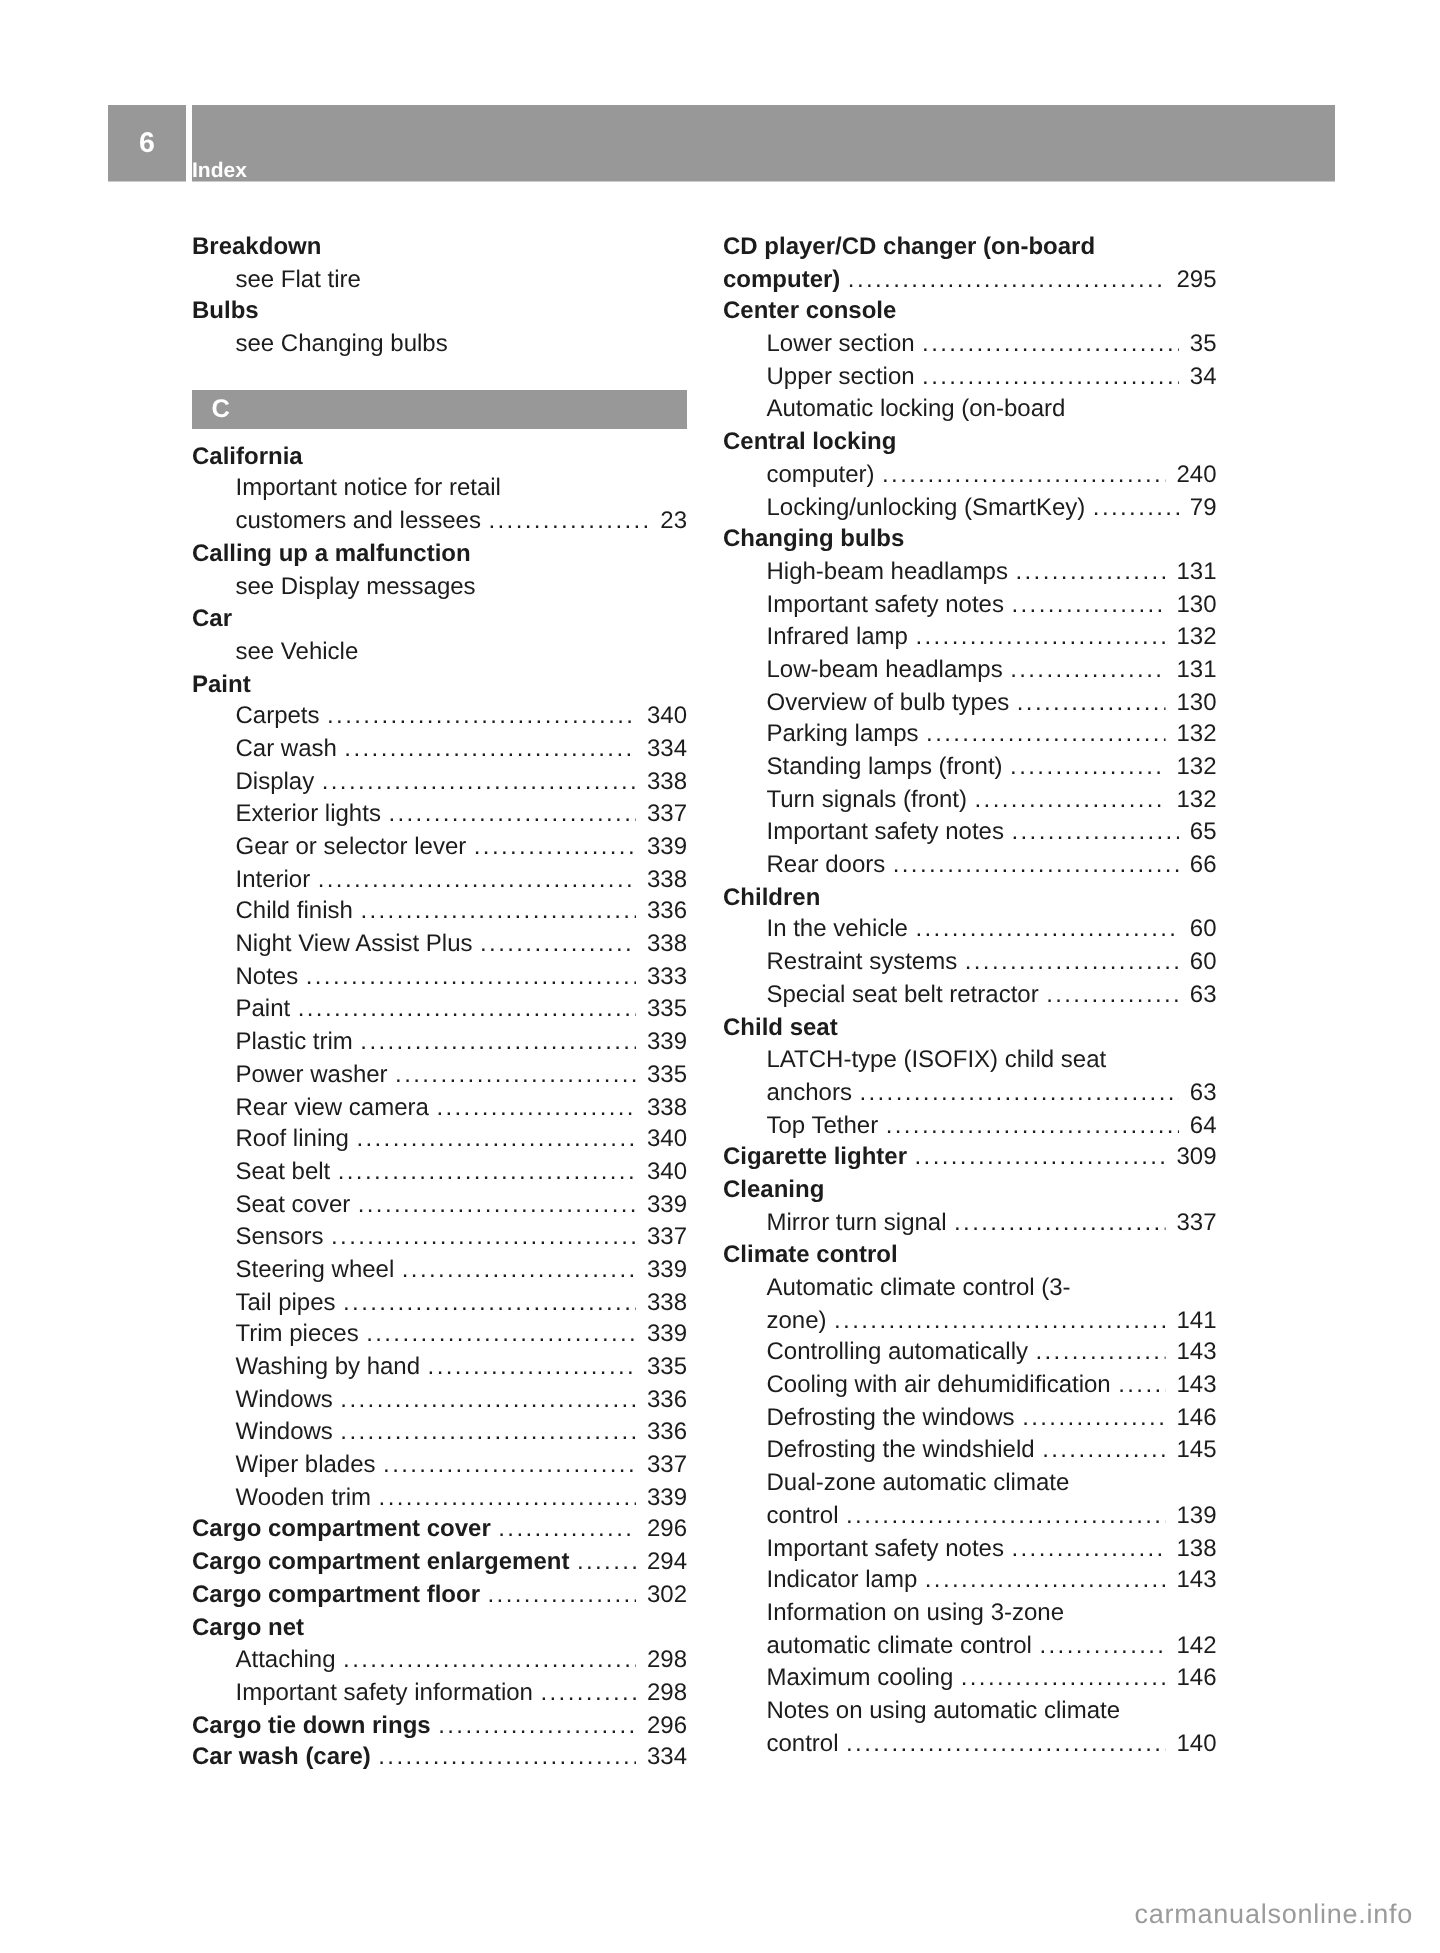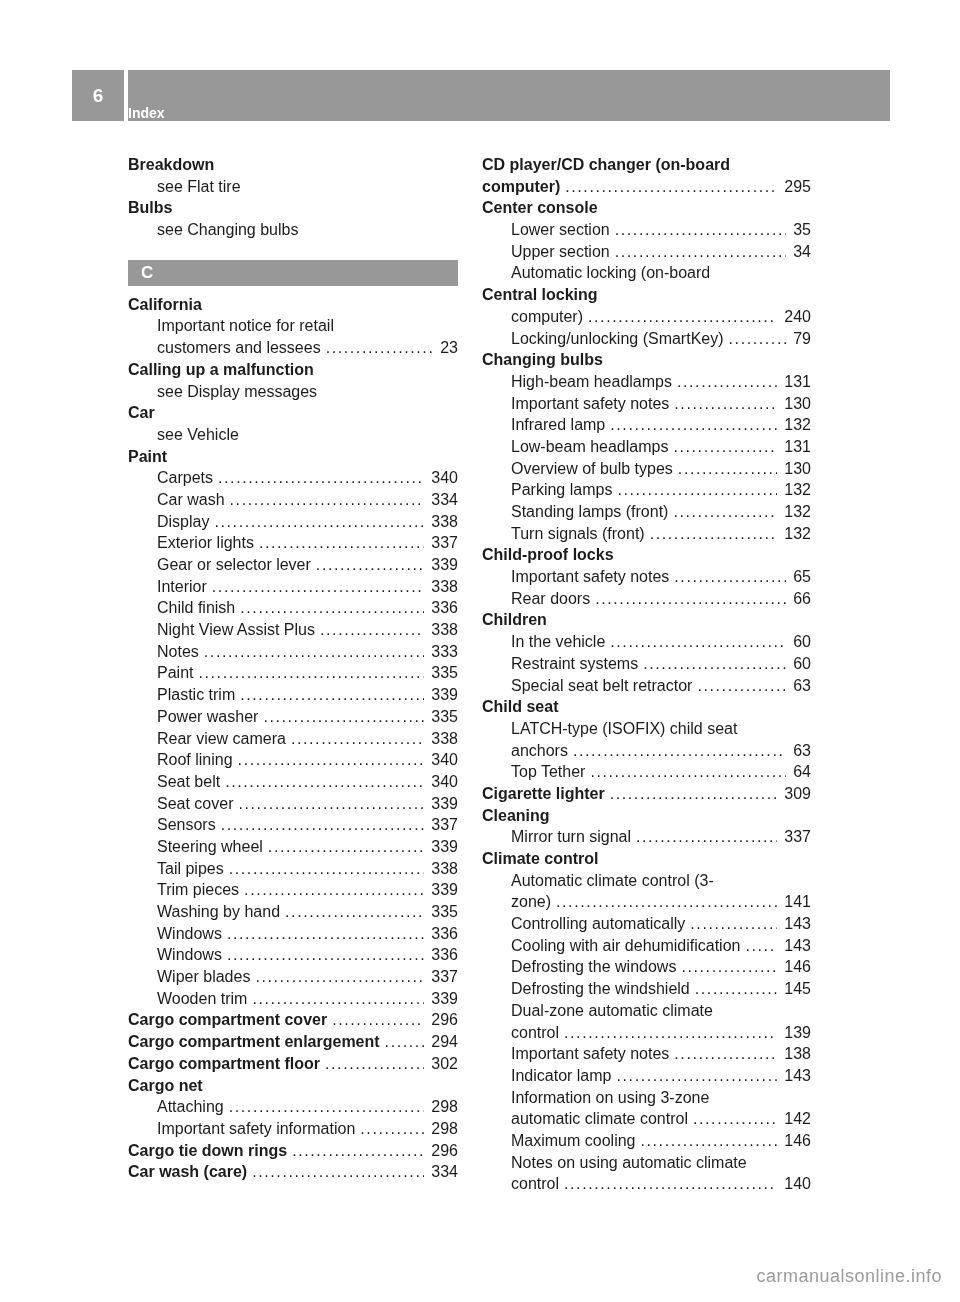--- a/index.html
+++ b/index.html
@@ -338,23 +338,20 @@
     <div class="row indent">
       <span class="label">Standing lamps (front)</span>
       <span class="leader">..........................................................................................</span>
       <span class="page">132</span>
     </div>
     <div class="row indent">
       <span class="label">Turn signals (front)</span>
       <span class="leader">..........................................................................................</span>
       <span class="page">132</span>
     </div>
-    <div class="row bold">
-      <span class="label">Child-proof locks</span>
-    </div>
     <div class="row indent">
       <span class="label">Important safety notes</span>
       <span class="leader">..........................................................................................</span>
       <span class="page">65</span>
     </div>
     <div class="row indent">
       <span class="label">Rear doors</span>
       <span class="leader">..........................................................................................</span>
       <span class="page">66</span>
     </div>

